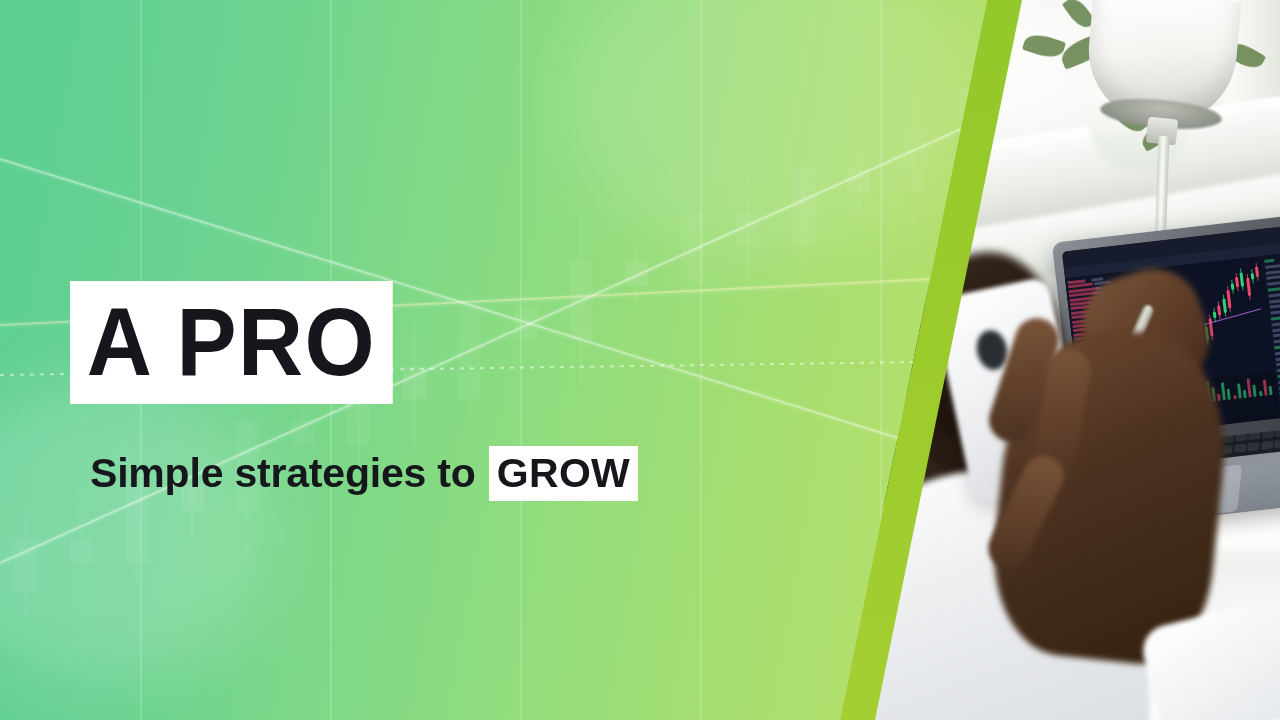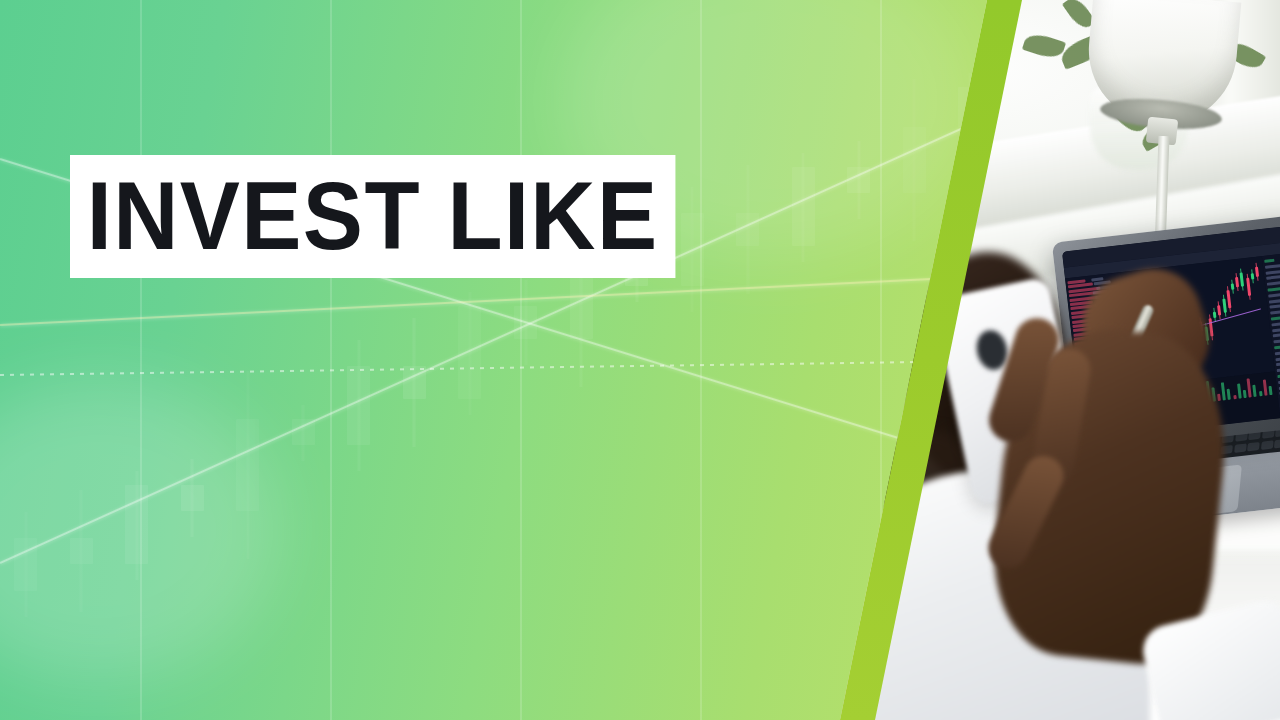--- a/index.html
+++ b/index.html
@@ -605,19 +605,23 @@
       <div class="trend soft" style="left: 0px; top: 561.6px; width: 1119.26px; transform: rotate(-24.3118deg);"></div>
       <div class="trend" style="left: 0px; top: 158.4px; width: 1068.06px; transform: rotate(17.2542deg);"></div>
       <div class="trend soft" style="left: 0px; top: 158.4px; width: 1068.06px; transform: rotate(17.2542deg);"></div>
       <div class="trend warm" style="left: 0px; top: 324px; width: 1021.24px; transform: rotate(-2.82878deg);"></div>
       <div class="trend soft" style="left: 0px; top: 324px; width: 1021.24px; transform: rotate(-2.82878deg);"></div>
       <div class="dotline" style="left: 0px; top: 374.4px; width: 1020.1px; transform: rotate(-0.808828deg);"></div>
     </div>
   <div class="accent-stripe"></div>
 
   <div class="copy">
-    <div class="title-line" id="title1">
-      <span class="hl">INVEST LIKE</span>
+    <div class="title-line" id="title2">
+      <span class="hl">A PRO</span>
     </div>
 
+    <div class="sub" id="sub1">
+      <span>Simple strategies to</span>
+      <span class="grow">GROW</span>
+    </div>
   </div>
 
 </div>
 
 </body></html>

